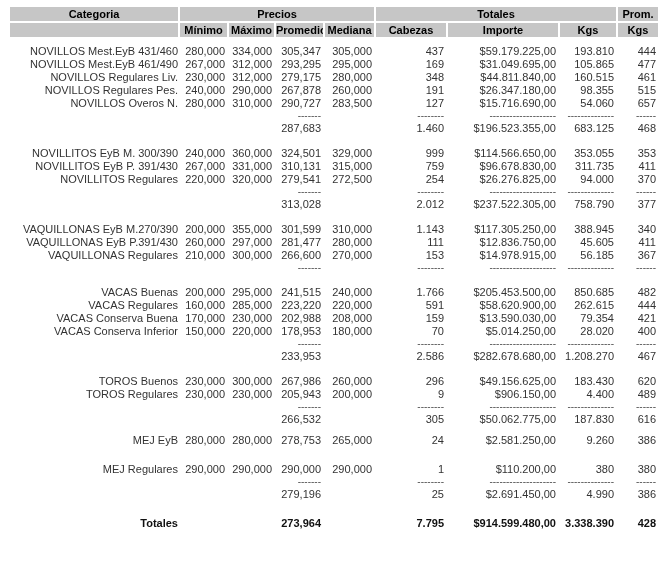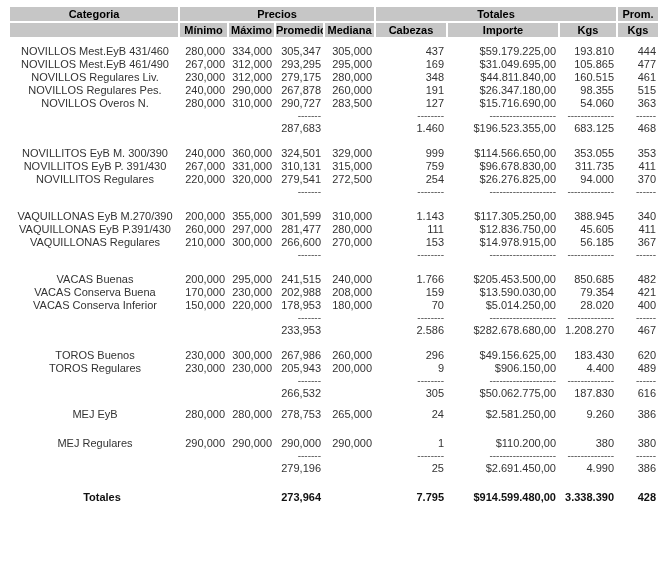--- a/index.html
+++ b/index.html
@@ -27,21 +27,21 @@
     overflow:hidden;
   }
   tr.h1 th{border-bottom:2px solid #ffffff;}
   td{
     padding:0 2px 0 0;
     height:13px;line-height:13px;
     white-space:nowrap;
     overflow:hidden;
     font-size:11px;
   }
-  td.cat{text-align:center;padding:0 0 0 2px;}
+  td.cat{text-align:right;padding:0 0 0 2px;}
   td.num{text-align:right;}
   tr.sep td{height:12px;line-height:12px;font-size:10px;color:#555;}
   tr.headgap td{height:8px;line-height:8px;}
   tr.gap td{line-height:5px;}
   tr.total td{font-weight:bold;color:#111;}
   tr.total td.cat{padding-left:16px;}
 </style>
 </head>
 <body>
 
@@ -126,21 +126,21 @@
       </tr>
       <tr>
         <td class="cat">NOVILLOS Overos N.</td>
         <td class="num">280,000</td>
         <td class="num">310,000</td>
         <td class="num">290,727</td>
         <td class="num">283,500</td>
         <td class="num">127</td>
         <td class="num">$15.716.690,00</td>
         <td class="num">54.060</td>
-        <td class="num">363</td>
+        <td class="num">657</td>
       </tr>
       <tr class="sep">
         <td class="cat"></td>
         <td class="num"></td>
         <td class="num"></td>
         <td class="num">-------</td>
         <td class="num"></td>
         <td class="num">--------</td>
         <td class="num">--------------------</td>
         <td class="num">--------------</td>
@@ -197,20 +197,31 @@
         <td class="cat"></td>
         <td class="num"></td>
         <td class="num"></td>
         <td class="num">-------</td>
         <td class="num"></td>
         <td class="num">--------</td>
         <td class="num">--------------------</td>
         <td class="num">--------------</td>
         <td class="num">------</td>
       </tr>
+      <tr>
+        <td class="cat"></td>
+        <td class="num"></td>
+        <td class="num"></td>
+        <td class="num">313,028</td>
+        <td class="num"></td>
+        <td class="num">2.012</td>
+        <td class="num">$237.522.305,00</td>
+        <td class="num">758.790</td>
+        <td class="num">377</td>
+      </tr>
       <tr class="gap">
         <td colspan="9" style="height: 12px;"></td>
       </tr>
       <tr>
         <td class="cat">VAQUILLONAS EyB M.270/390</td>
         <td class="num">200,000</td>
         <td class="num">355,000</td>
         <td class="num">301,599</td>
         <td class="num">310,000</td>
         <td class="num">1.143</td>
@@ -259,20 +270,31 @@
         <td class="num">200,000</td>
         <td class="num">295,000</td>
         <td class="num">241,515</td>
         <td class="num">240,000</td>
         <td class="num">1.766</td>
         <td class="num">$205.453.500,00</td>
         <td class="num">850.685</td>
         <td class="num">482</td>
       </tr>
       <tr>
+        <td class="cat">VACAS Regulares</td>
+        <td class="num">160,000</td>
+        <td class="num">285,000</td>
+        <td class="num">223,220</td>
+        <td class="num">220,000</td>
+        <td class="num">591</td>
+        <td class="num">$58.620.900,00</td>
+        <td class="num">262.615</td>
+        <td class="num">444</td>
+      </tr>
+      <tr>
         <td class="cat">VACAS Conserva Buena</td>
         <td class="num">170,000</td>
         <td class="num">230,000</td>
         <td class="num">202,988</td>
         <td class="num">208,000</td>
         <td class="num">159</td>
         <td class="num">$13.590.030,00</td>
         <td class="num">79.354</td>
         <td class="num">421</td>
       </tr>

